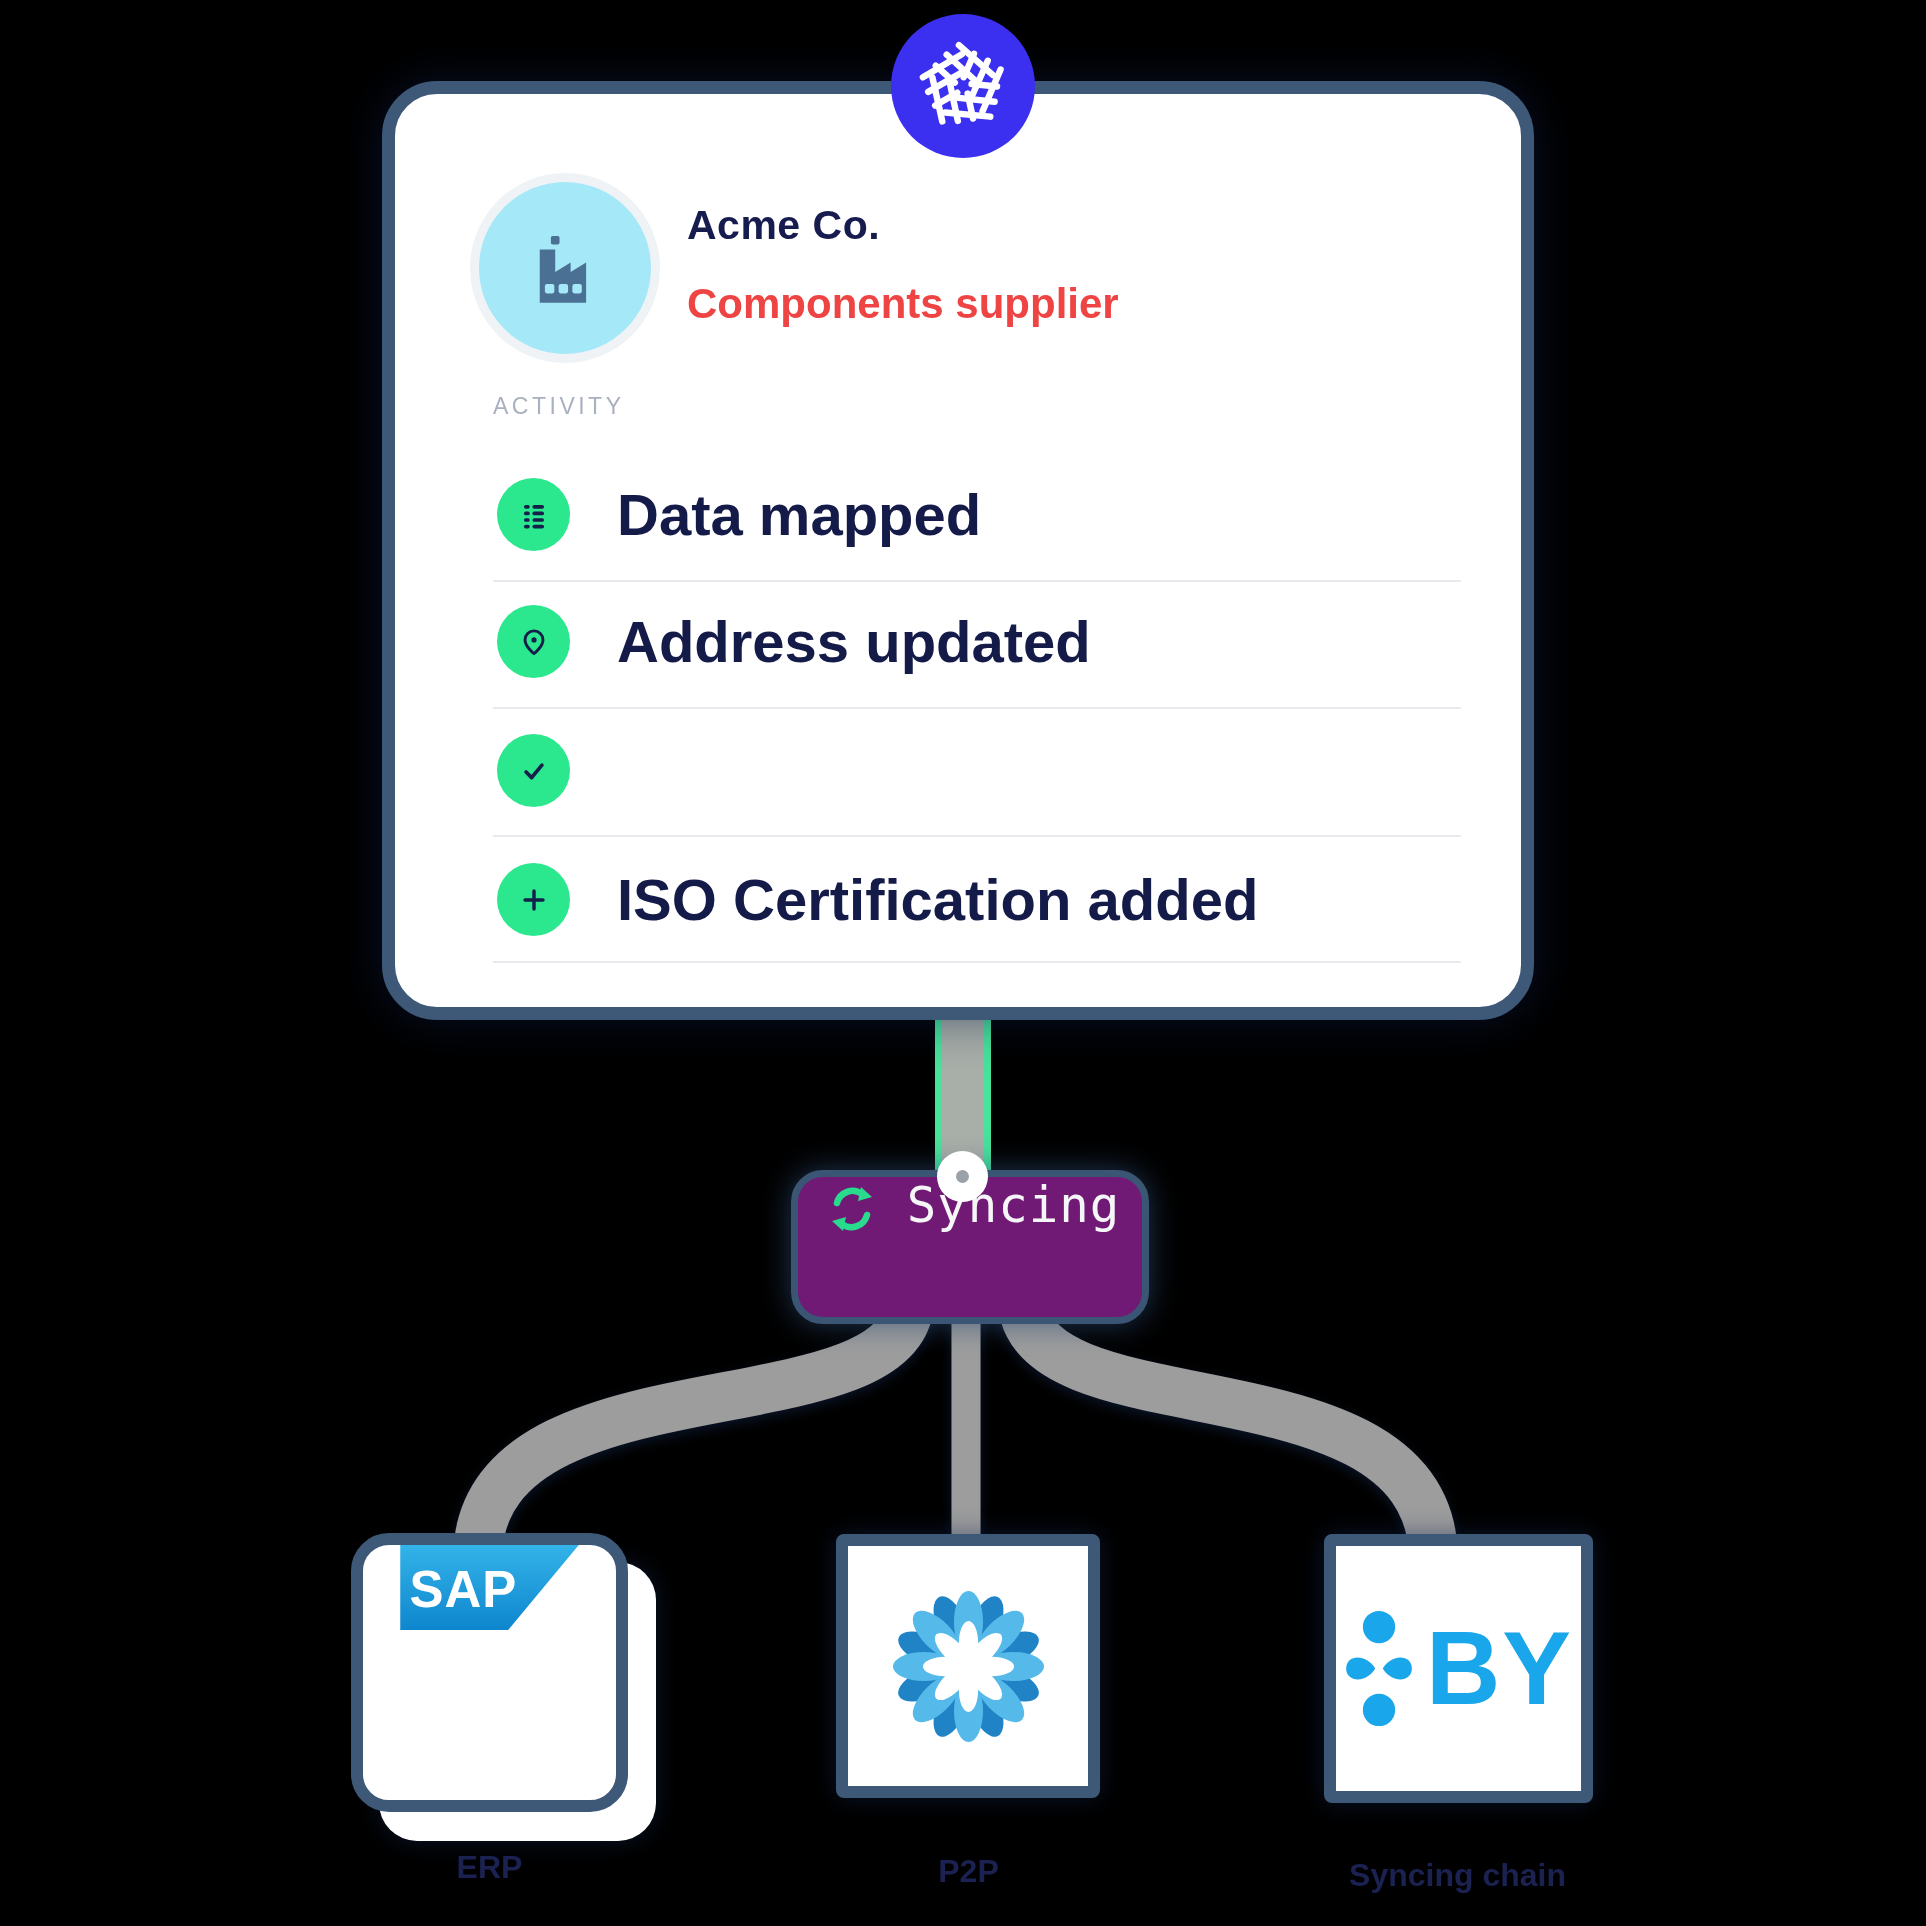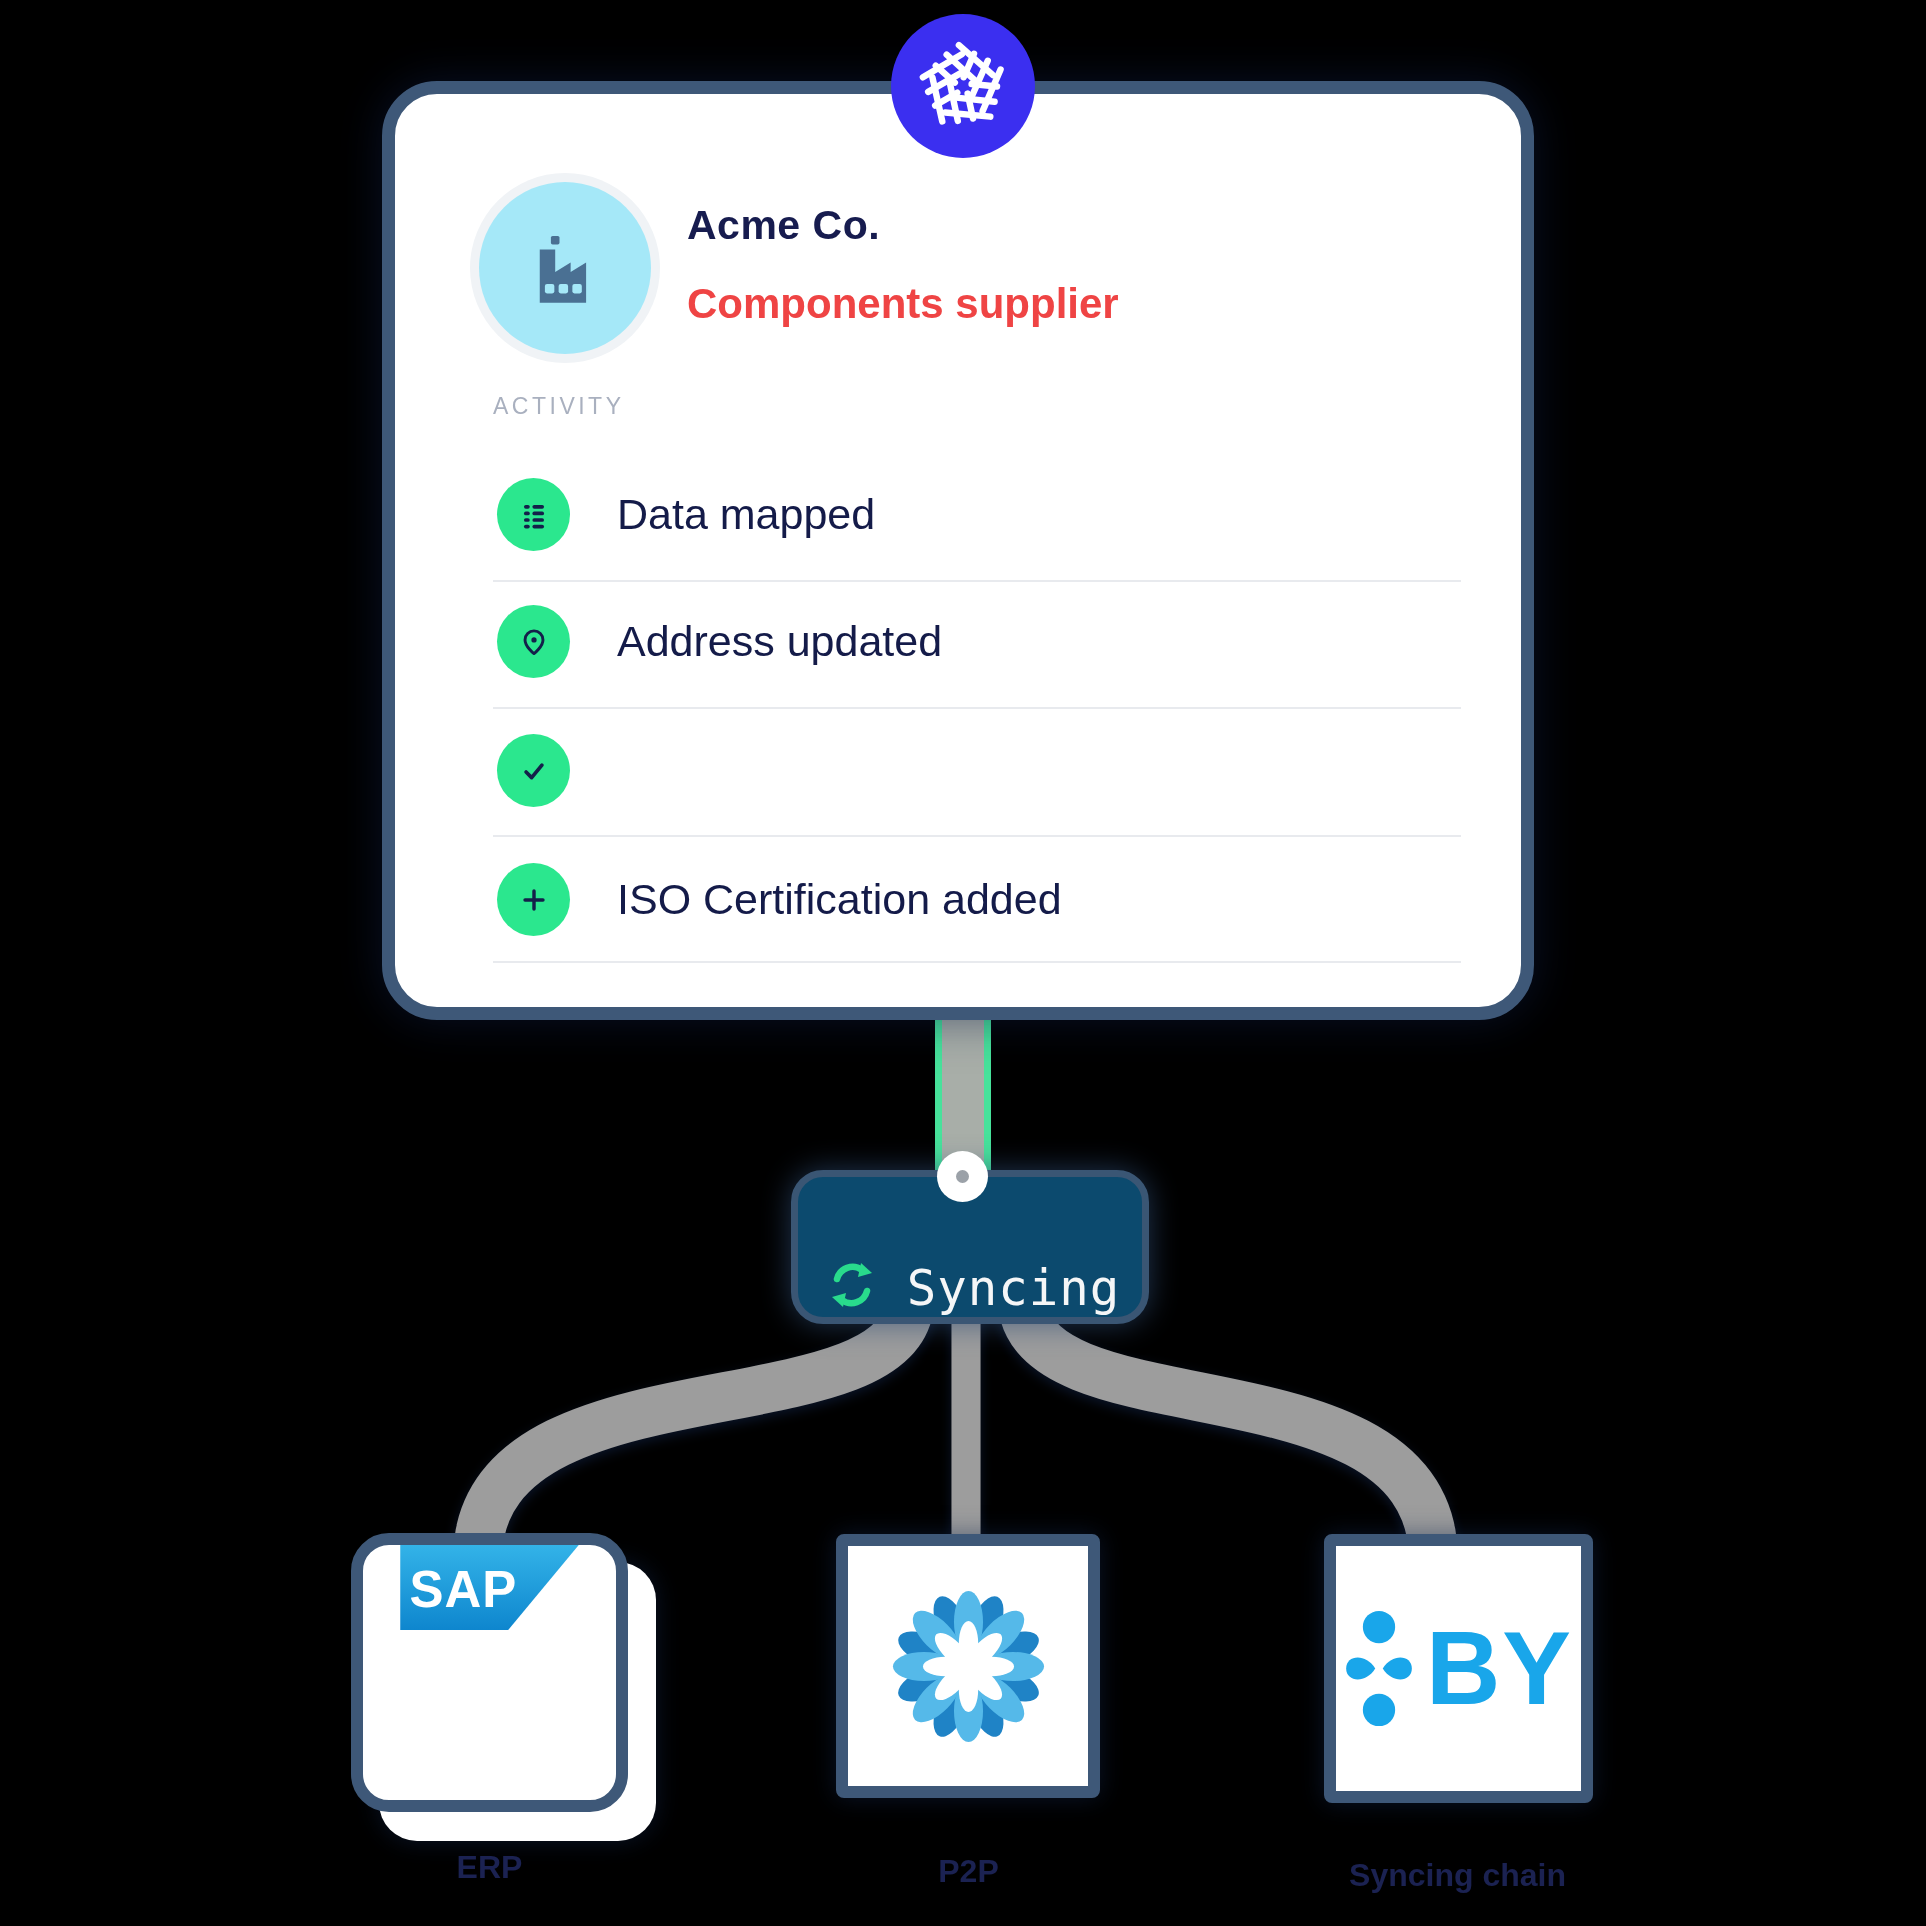--- a/index.html
+++ b/index.html
@@ -22,38 +22,38 @@
     position:absolute;left:84px;top:88px;width:172px;height:172px;border-radius:50%;
     background:#A5E8F8;box-shadow:0 0 0 9px #F0F3F6;display:flex;align-items:center;justify-content:center;
   }
   .supplier-name{position:absolute;left:292px;top:109px;font-size:41px;font-weight:700;color:#171C4F;line-height:1.1;letter-spacing:0.5px;}
   .supplier-subtitle{position:absolute;left:292px;top:187px;font-size:42px;font-weight:700;color:#ef4444;line-height:1.1;}
   .activity-label{position:absolute;left:98px;top:299px;font-size:23px;font-weight:500;color:#A9B0BF;letter-spacing:3.5px;}
   .activity-row{position:absolute;left:102px;height:73px;display:flex;align-items:center;gap:47px;}
   .row-1{top:384px;} .row-2{top:511px;} .row-3{top:640px;} .row-4{top:769px;}
   .row-icon{width:73px;height:73px;border-radius:50%;background:#2BE78E;flex:0 0 auto;
     display:flex;align-items:center;justify-content:center;}
-  .row-label{font-size:43px;font-weight:400;color:#141B49;white-space:nowrap;}
+  .row-label{font-size:58px;font-weight:700;color:#141B49;white-space:nowrap;}
   .divider{position:absolute;left:98px;width:968px;height:1.5px;background:#E8EAEE;}
   .div-1{top:486px;} .div-2{top:613px;} .div-3{top:741px;} .div-4{top:867px;}
   
   .sync-tube{
     position:absolute;left:935px;top:1018px;width:56px;height:159px;box-sizing:border-box;
     background:#A8AEA8;border-left:7.5px solid #47E29B;border-right:7.5px solid #47E29B;z-index:1;
   }
   .connectors{position:absolute;left:0;top:0;z-index:0;filter:drop-shadow(0 4px 6px rgba(20,40,80,.5));}
   .sync-dot{
     position:absolute;left:937px;top:1151px;width:51px;height:51px;border-radius:50%;
     background:#fff;z-index:5;display:flex;align-items:center;justify-content:center;
   }
   .sync-dot span{width:13px;height:13px;border-radius:50%;background:#9BA1A8;display:block;}
   .sync-badge{
     position:absolute;left:791px;top:1170px;width:358px;height:154px;box-sizing:border-box;
-    background:#0c4a6e;border:7.5px solid #3A5674;border-radius:32px;z-index:4;
-    display:flex;align-items:flex-end;justify-content:center;gap:23px;
+    background:#701a75;border:7.5px solid #3A5674;border-radius:32px;z-index:4;
+    display:flex;align-items:flex-start;justify-content:center;gap:23px;
     box-shadow:0 0 30px rgba(45,75,115,.7);
   }
   .sync-text{font-family:"DejaVu Sans Mono",monospace;font-size:49px;font-weight:500;color:#F5F6F7;letter-spacing:1px;}
   
   .sap-stack{position:absolute;left:351px;top:1533px;width:307px;height:310px;z-index:2;}
   .stack-back{
     position:absolute;left:28px;top:29px;width:277px;height:279px;background:#fff;border-radius:38px;
     box-shadow:0 0 25px rgba(20,40,80,.5);
   }
   .stack-front{

